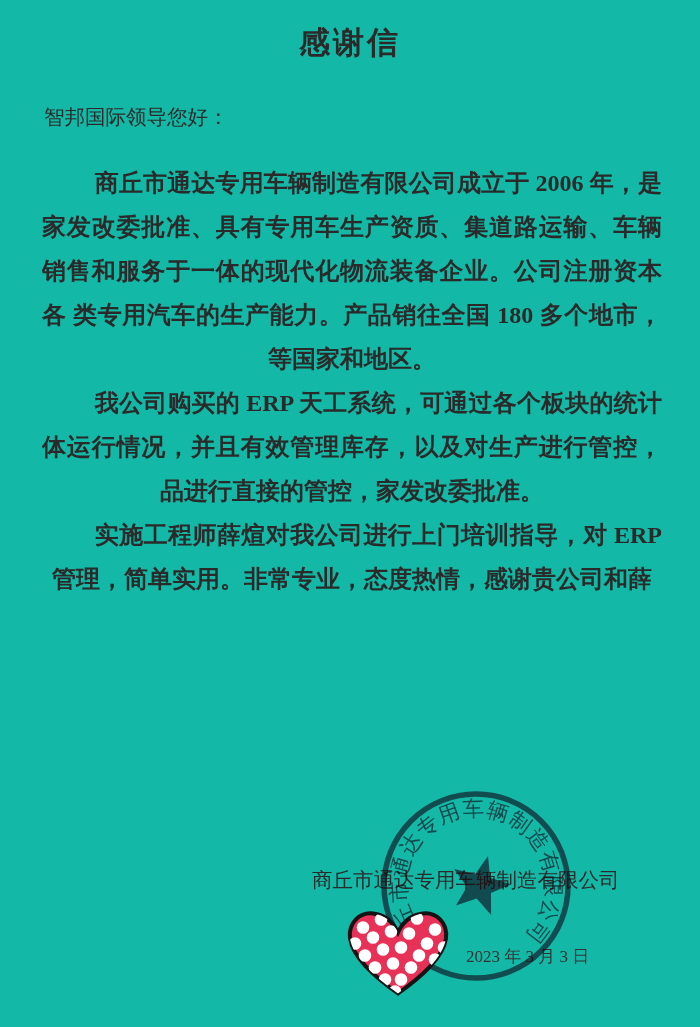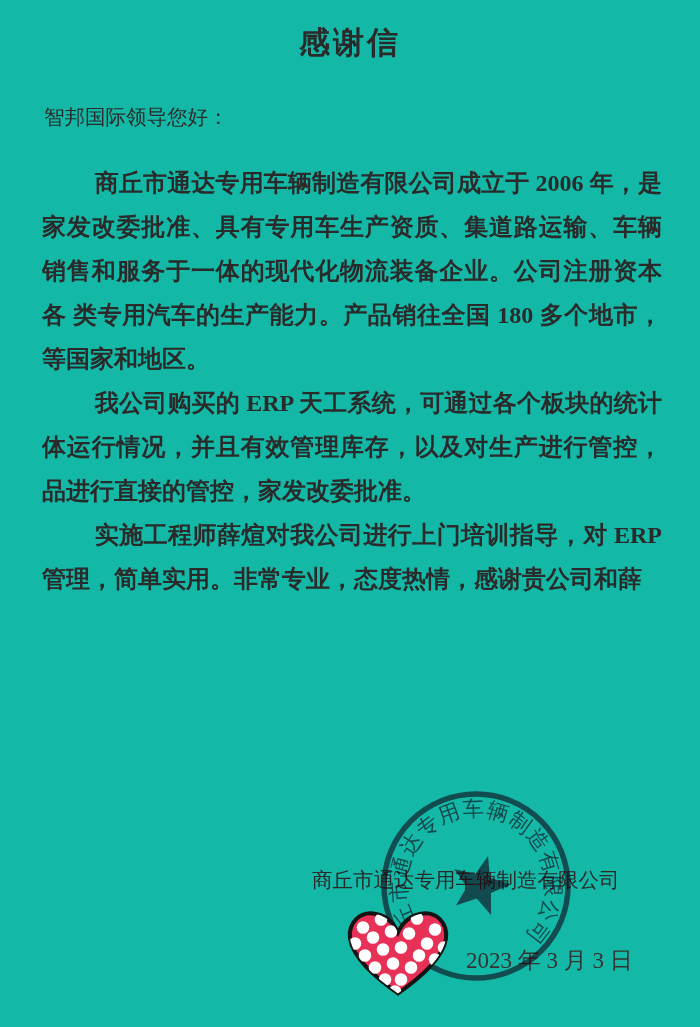--- a/index.html
+++ b/index.html
@@ -27,37 +27,38 @@
   }
   .body{
     position:absolute;top:161px;left:42px;width:620px;
     font-size:24px;
     color:#2a2a2a;
     font-weight:bold;
   }
   .ln{
     height:44px;line-height:44px;
     overflow:hidden;
+    text-align:center;
   }
   .fill{
     text-align:justify;
     text-align-last:justify;
     text-justify:inter-character;
   }
   .ind{ text-indent:2.2em; }
   .signature{
     position:absolute;top:866px;left:312px;
     font-size:20.5px;
     color:#2a2a2a;
     white-space:nowrap;
     z-index:2;
   }
   .date{
     position:absolute;top:945px;left:466px;
-    font-size:23px;
+    font-size:17px;
     color:#333333;
     white-space:nowrap;
     z-index:2;
   }
   .stamp{
     position:absolute;left:376px;top:786px;
     width:200px;height:200px;
     mix-blend-mode:multiply;
     opacity:0.82;
     z-index:3;

